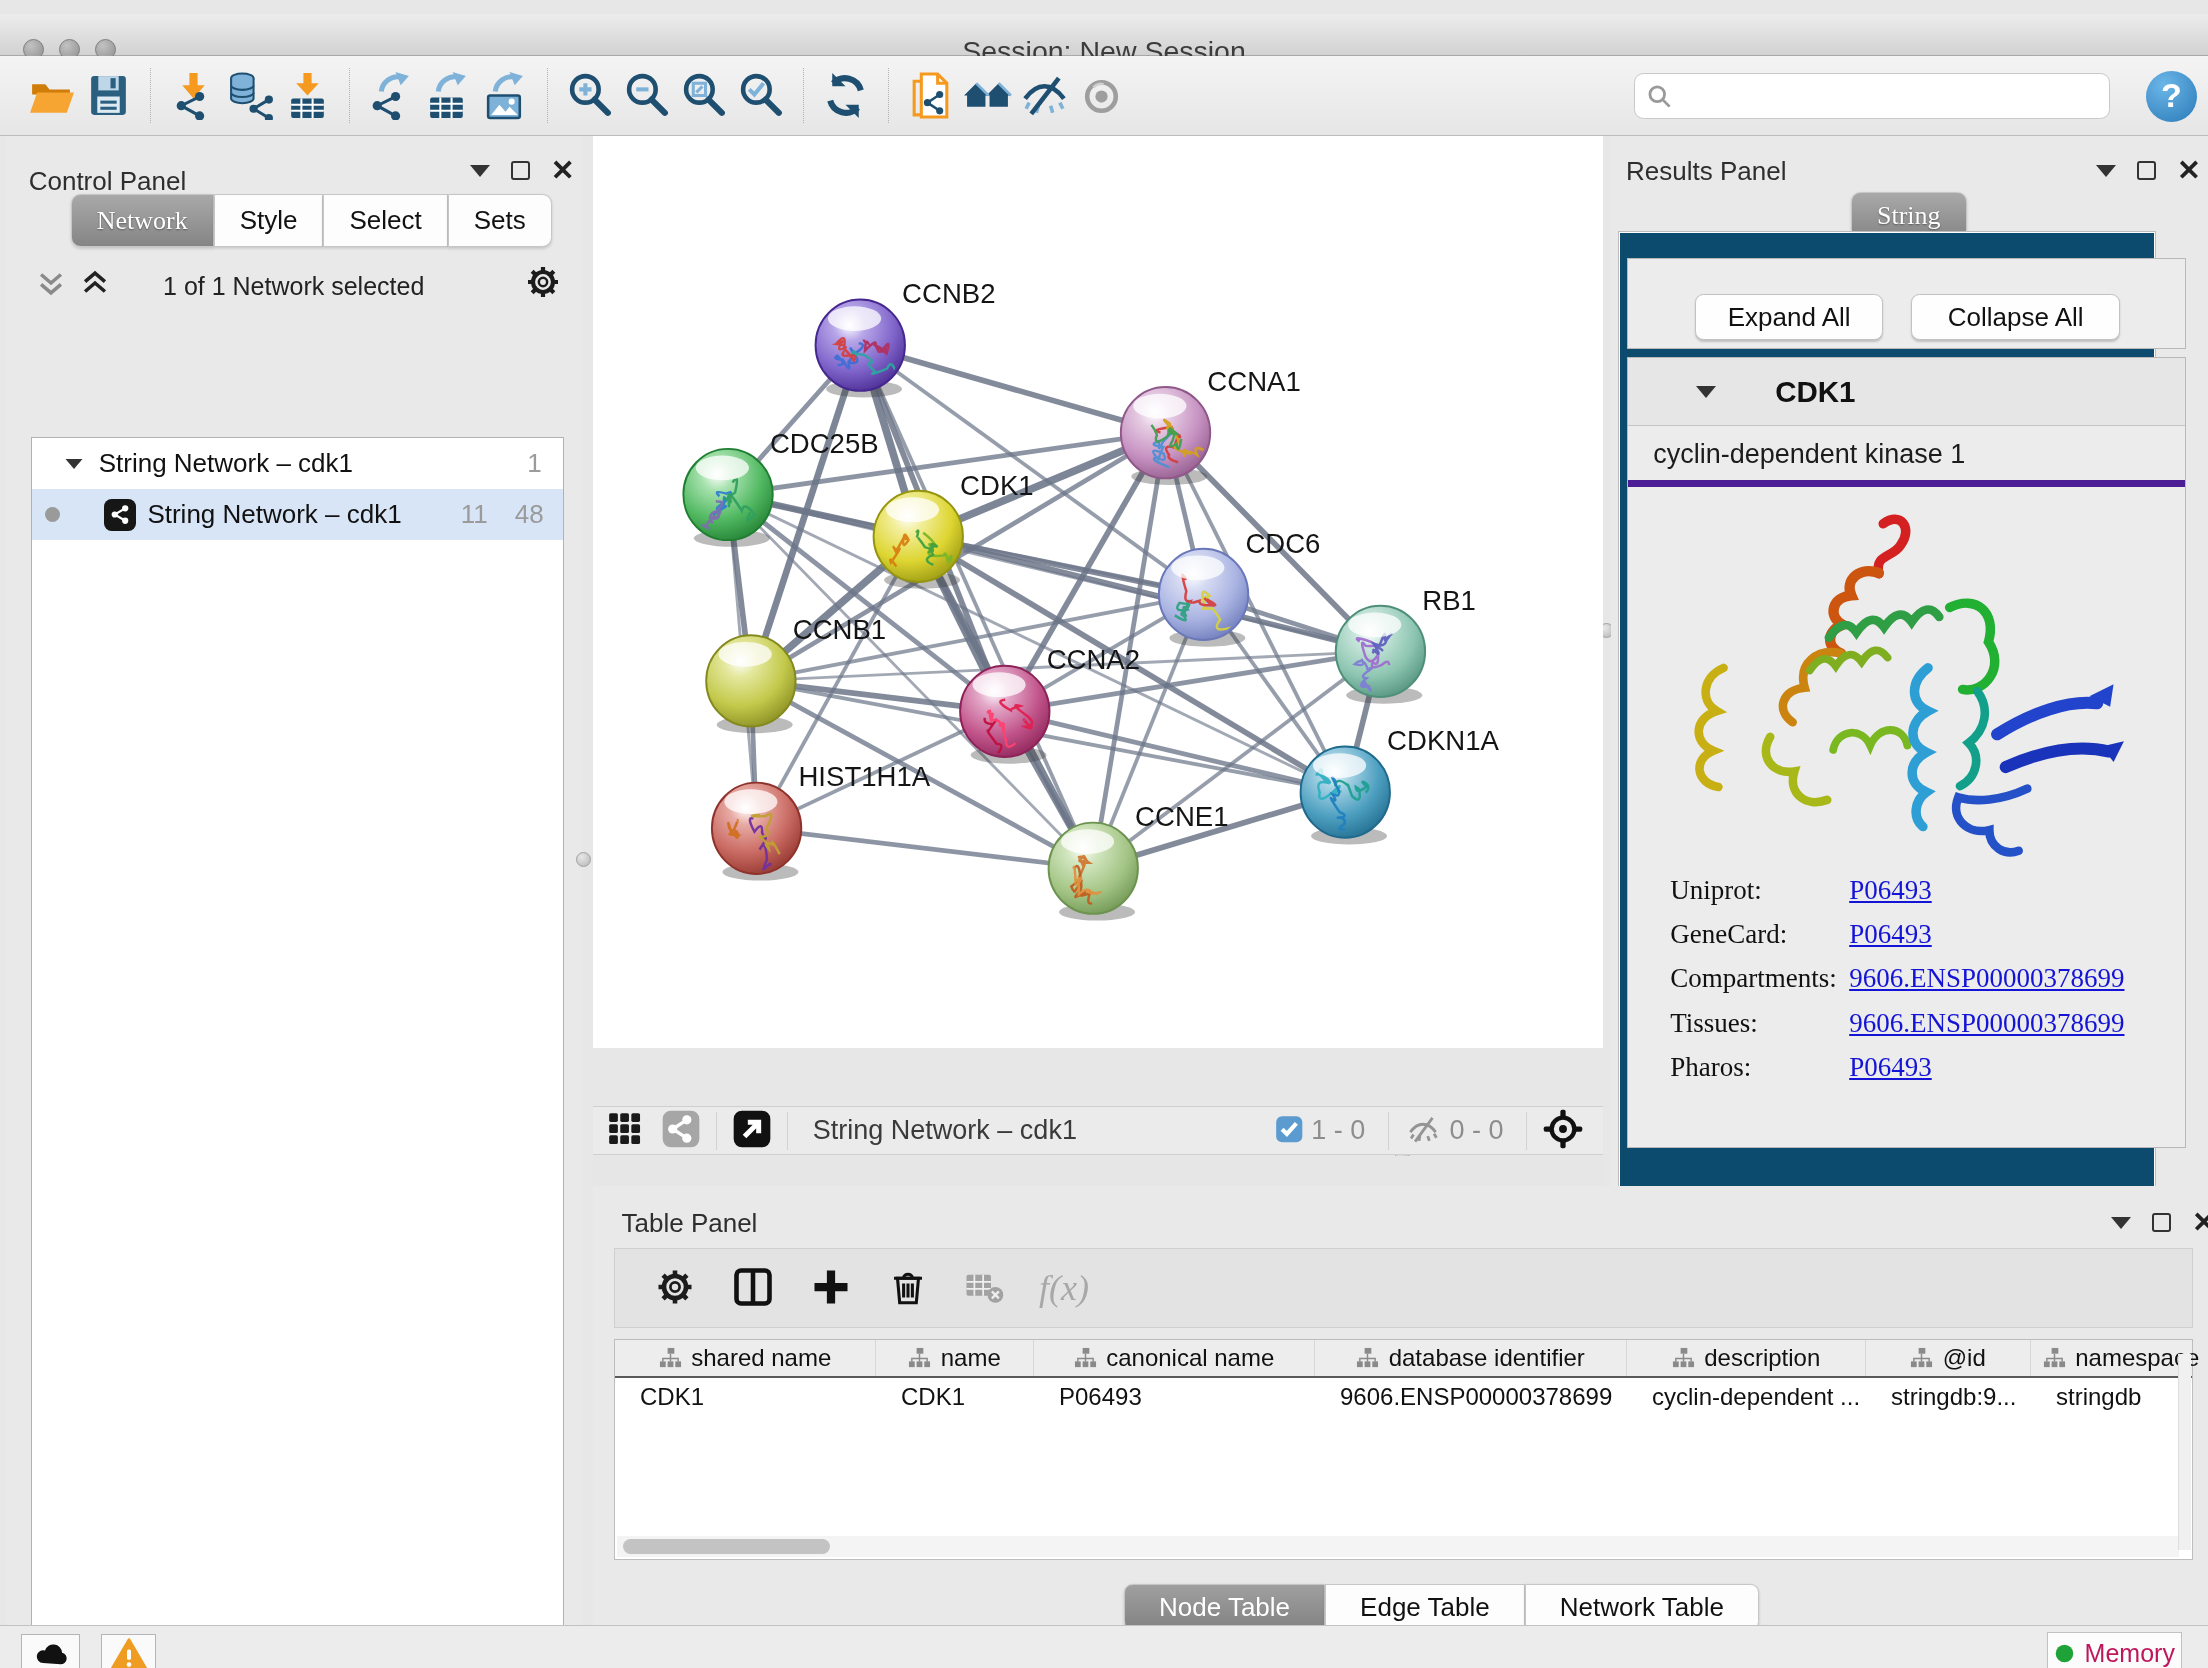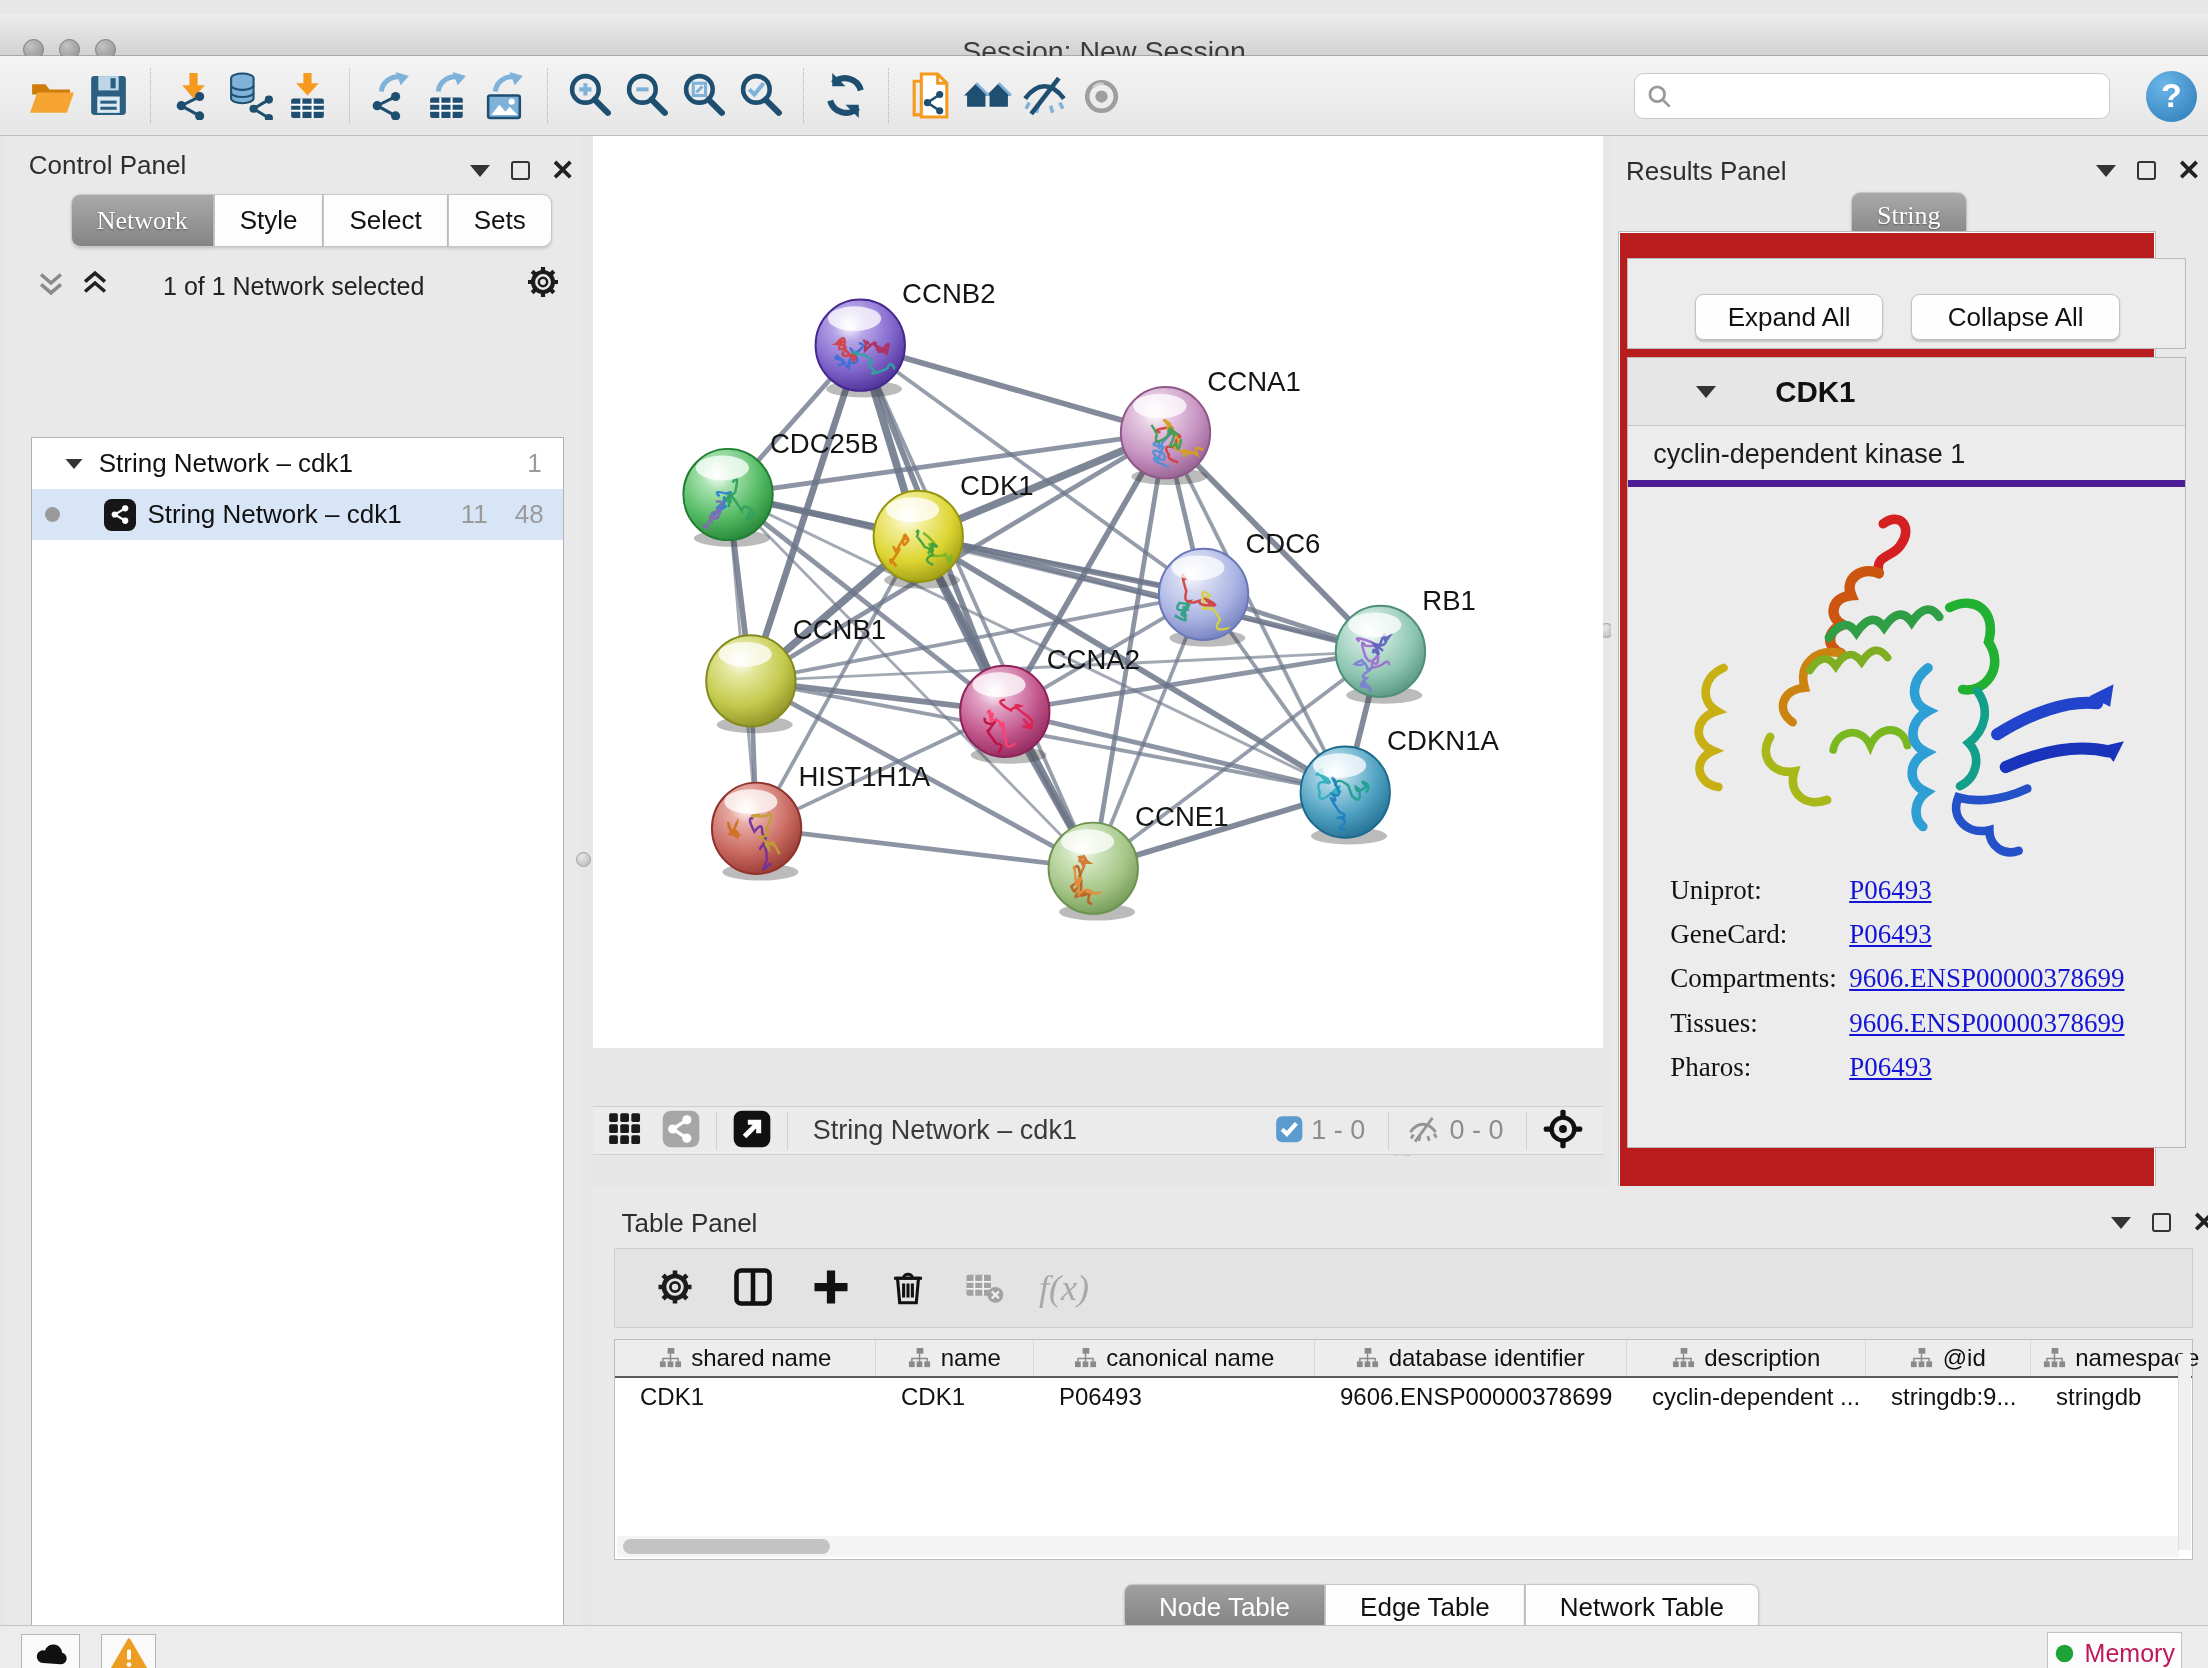--- a/index.html
+++ b/index.html
@@ -53,21 +53,21 @@
   
   #net-canvas { left:593px; top:122px; width:1010px; height:912px; background:#fff; }
   #net-toolbar { left:593px; top:1092px; width:1010px; height:49px; background:#ebebeb;
     border-top:1px solid #cfcfcf; border-bottom:1px solid #cfcfcf;
     display:flex; align-items:center; padding:0 13.3px; }
   .ntb-sep { width:0; height:38px; border-left:1.9px solid #d2d2d2; margin:0 15px; }
   .counter { font-size:27px; color:#8d8d8d; margin:0 7.6px; }
 
   
   #results-panel { left:1611px; top:122px; width:597px; height:1050px; background:#e9e9e9; }
-  #rp-outer { left:7.6px; top:82px; width:536px; height:955px; background:#b91c1c;
+  #rp-outer { left:7.6px; top:82px; width:536px; height:955px; background:#0c4a6e;
     border:1.9px solid #fff; outline:1px solid #bdbdbd; }
   .rp-box { position:absolute; left:7.6px; width:559px; border:1.9px solid #b8b8b8; background:#ececec; }
   .wbtn { height:46px; background:#fefefe; border:1px solid #c2c2c2; border-radius:8.6px;
     font-size:26px; color:#111; display:flex; align-items:center; justify-content:center;
     box-shadow:0 1.9px 1.9px rgba(0,0,0,.18); }
   #cdk1-hdr { height:68px; border-bottom:1.9px solid #c4c4c4; background:#e6e6e6;
     display:flex; align-items:center; }
   .serif { font-family:"Liberation Serif", serif; }
   .xlink-row { display:flex; font-size:27px; margin:13.3px 0 13.3px 42px; }
   .xlink-row .lbl { width:179px; color:#111; }
@@ -277,21 +277,21 @@
   <div id="search-box" class="abs">
     <svg width="27" height="27" viewBox="0 0 24 24">
       <circle cx="10" cy="10" r="6.5" fill="none" stroke="#9a9a9a" stroke-width="2.5"></circle>
       <path d="M15 15l6 6" stroke="#9a9a9a" stroke-width="2.5"></path>
     </svg>
     <input placeholder="" style="">
   </div>
   <div id="help-btn" class="abs">?</div>
 
   <div id="control-panel" class="abs">
-    <div class="abs panel-title" style="left:23px;top:0">Control Panel</div>
+    <div class="abs panel-title" style="left:23px;top:16px">Control Panel</div>
     <div class="abs panel-ctrl" style="left:464px;top:11.4px">
       <div class="tri-down"></div>
       <div class="float-sq"></div>
       <div class="close-x">✕</div>
     </div>
     <div class="abs" style="left:65px;top:44px;display:flex">
       <div class="tab sel" style="border-radius:9.5px 0 0 9.5px">Network</div>
       <div class="tab">Style</div>
       <div class="tab">Select</div>
       <div class="tab" style="border-radius:0 9.5px 9.5px 0">Sets</div>

